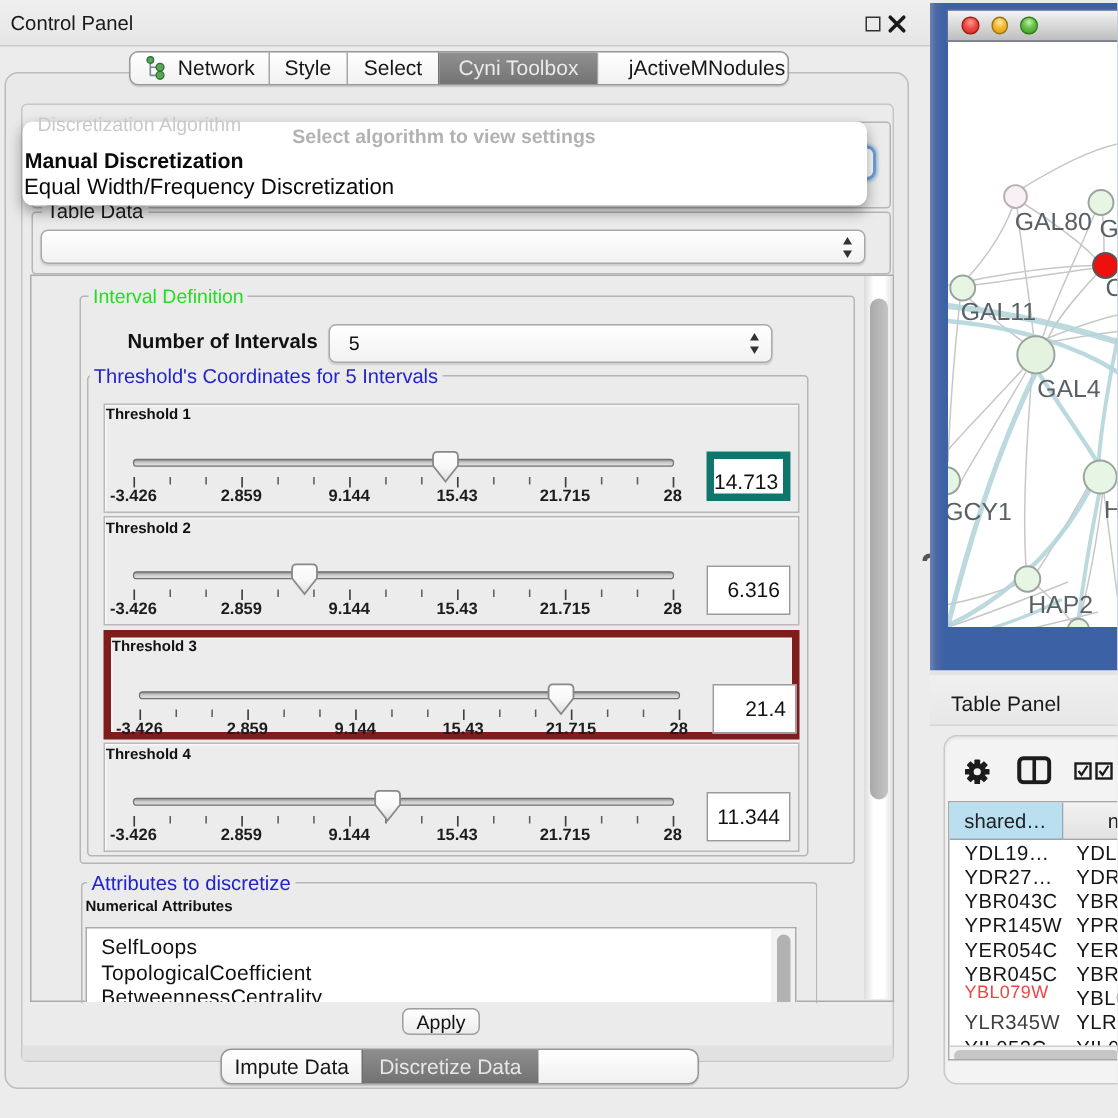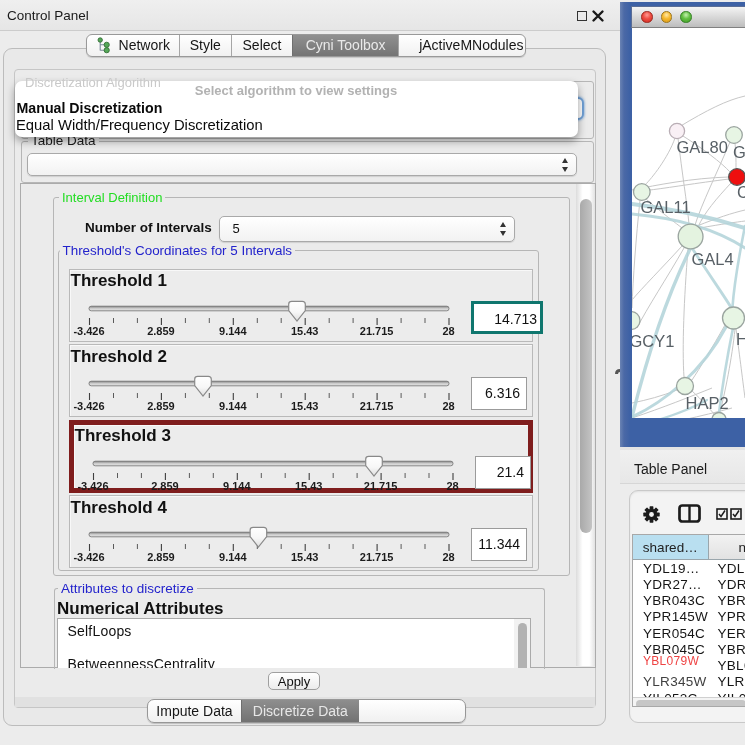--- a/index.html
+++ b/index.html
@@ -1,18 +1,18 @@
 <!DOCTYPE html>
 <html><head><meta charset="utf-8">
 <style>
 html,body{margin:0;padding:0;}
 body{width:745px;height:745px;position:relative;overflow:hidden;
  font-family:"Liberation Sans",sans-serif;background:#ececec;}
 .abs{position:absolute;}
-.b13{font-size:17px;font-weight:bold;color:#111;}
+.b13{font-size:10px;font-weight:bold;color:#111;}
 .grp{position:absolute;border:1px solid #b6b6b6;border-radius:3px;}
 .gtitle{position:absolute;background:#ebebeb;padding:0 3px;font-size:13px;line-height:13px;}
 .combo{position:absolute;background:linear-gradient(#ffffff,#f2f2f2);border:1px solid #a9a9a9;border-radius:5px;
  box-shadow:0 1px 1px rgba(0,0,0,0.12);}
 .combo .lbl{position:absolute;left:8px;top:0;font-size:13px;color:#111;}
 .stepper{position:absolute;right:6px;top:50%;margin-top:-7px;width:9px;height:14px;}
 .stepper:before{content:"";position:absolute;left:1.5px;top:0;width:0;height:0;
  border-left:3.5px solid transparent;border-right:3.5px solid transparent;border-bottom:5px solid #333;}
 .stepper:after{content:"";position:absolute;left:1.5px;bottom:0;width:0;height:0;
  border-left:3.5px solid transparent;border-right:3.5px solid transparent;border-top:5px solid #333;}
@@ -101,21 +101,21 @@
       <line x1="355.0" y1="23" x2="355.0" y2="28" stroke="#5a5a5a" stroke-width="1"></line>
       <line x1="379.0" y1="23" x2="379.0" y2="30" stroke="#3f3f3f" stroke-width="1.1"></line>
       <path d="M 218.7 12.0 L 218.7 9.2 Q 218.7 6.3 221.7 6.3 L 232.3 6.3 Q 235.3 6.3 235.3 9.2 L 235.3 15.5 L 227.0 26.0 L 218.7 15.5 Z" fill="url(#th227.0)" stroke="#898989" stroke-width="1.2"></path>
     </svg>
 <div class="abs" style="left:-12.5px;top:55px;width:64px;text-align:center;font-size:11px;font-weight:600;color:#1c1c1c;">-3.426</div>
 <div class="abs" style="left:59.4px;top:55px;width:64px;text-align:center;font-size:11px;font-weight:600;color:#1c1c1c;">2.859</div>
 <div class="abs" style="left:131.3px;top:55px;width:64px;text-align:center;font-size:11px;font-weight:600;color:#1c1c1c;">9.144</div>
 <div class="abs" style="left:203.2px;top:55px;width:64px;text-align:center;font-size:11px;font-weight:600;color:#1c1c1c;">15.43</div>
 <div class="abs" style="left:275.1px;top:55px;width:64px;text-align:center;font-size:11px;font-weight:600;color:#1c1c1c;">21.715</div>
 <div class="abs" style="left:347.0px;top:55px;width:64px;text-align:center;font-size:11px;font-weight:600;color:#1c1c1c;">28</div>
-<div class="abs" style="left:401.5px;top:31.5px;width:72px;height:33px;background:#fff;border:3px solid #0f766e;font-size:14px;color:#111;text-align:right;line-height:31px;padding-right:3px;box-sizing:border-box;">14.713</div>
+<div class="abs" style="left:401.5px;top:31.5px;width:56px;height:33px;background:#fff;border:5px solid #0f766e;font-size:14px;color:#111;text-align:right;line-height:31px;padding-right:19px;box-sizing:border-box;">14.713</div>
 </div>
 <div class="abs" style="left:68.5px;top:344.0px;width:464px;height:73px;background:#ececec;border:1px solid #b9b9b9;box-sizing:border-box;box-shadow:inset 1px 1px 0 #f8f8f8;">
 <div class="abs b13" style="left:1px;top:1.5px;">Threshold 2</div>
 <svg class="abs" style="left:0;top:25px;" width="464" height="36" viewBox="0 0 464 36">
       <defs>
         <linearGradient id="tg133.0" x1="0" y1="0" x2="0" y2="1">
           <stop offset="0" stop-color="#7f7f7f"></stop>
           <stop offset="0.45" stop-color="#c9c9c9"></stop>
           <stop offset="1" stop-color="#e8e8e8"></stop>
         </linearGradient>
@@ -235,20 +235,21 @@
 <div class="abs" style="left:275.1px;top:55px;width:64px;text-align:center;font-size:11px;font-weight:600;color:#1c1c1c;">21.715</div>
 <div class="abs" style="left:347.0px;top:55px;width:64px;text-align:center;font-size:11px;font-weight:600;color:#1c1c1c;">28</div>
 <div class="abs" style="left:401.5px;top:31.5px;width:56px;height:33px;background:#fff;border:1px solid #9b9b9b;font-size:14px;color:#111;text-align:right;line-height:31px;padding-right:6px;box-sizing:border-box;">11.344</div>
 </div>
 
 <div class="grp" style="left:53.5px;top:587.5px;width:489.5px;height:80px;border-bottom:none;border-radius:3px 3px 0 0;"></div>
 <div class="gtitle" style="left:58px;top:581.5px;color:#2323cc;font-size:13.5px;">Attributes to discretize</div>
 <div class="abs b13" style="left:57px;top:598.5px;">Numerical Attributes</div>
 <div class="abs" style="left:56.5px;top:617.5px;width:474.5px;height:50px;background:#fff;border:1px solid #aaa;border-bottom:none;box-sizing:border-box;overflow:hidden;">
   <div class="abs" style="left:10px;top:4.5px;font-size:14px;letter-spacing:0.2px;color:#111;">SelfLoops</div>
+  <div class="abs" style="left:10px;top:21px;font-size:14px;letter-spacing:0.2px;color:#111;">TopologicalCoefficient</div>
   <div class="abs" style="left:10px;top:37.5px;font-size:14px;letter-spacing:0.2px;color:#111;">BetweennessCentrality</div>
   <div class="abs" style="right:0;top:0;width:16px;height:50px;background:#f2f2f2;"></div>
   <div class="abs" style="right:3.5px;top:4px;width:9px;height:46px;background:#b2b2b2;border-radius:5px 5px 0 0;"></div>
 </div>
 
 <div class="abs" style="left:268px;top:672px;width:52px;height:18px;background:linear-gradient(#ffffff,#ececec);border:1px solid #9f9f9f;border-radius:5px;text-align:center;font-size:13px;color:#111;line-height:17px;box-sizing:border-box;">Apply</div>
 <div class="abs" style="left:147px;top:699px;width:319px;height:24px;background:linear-gradient(#ffffff,#f0f0f0);border:1px solid #979797;border-radius:7px;box-shadow:0 1px 1px rgba(0,0,0,0.18);box-sizing:border-box;">
   <div class="tseg" style="left:0;width:93px;border-left:none;line-height:22px;">Impute Data</div>
   <div class="tseg" style="left:93px;width:117.5px;line-height:22px;background:linear-gradient(#8e8e8e,#727272);color:#e7e7e7;border-left:1px solid #6f6f6f;">Discretize Data</div>
 </div>

